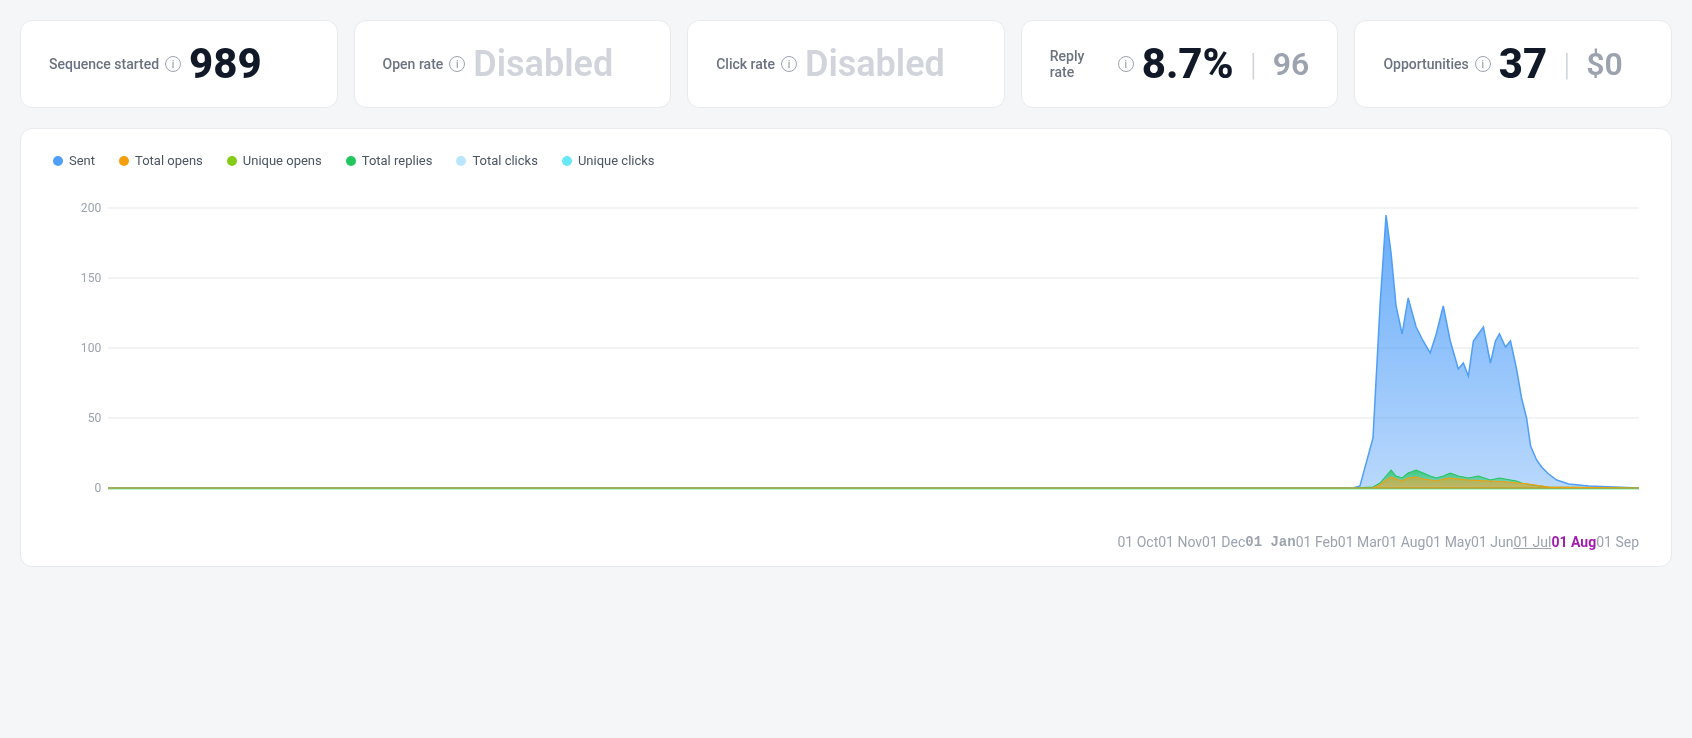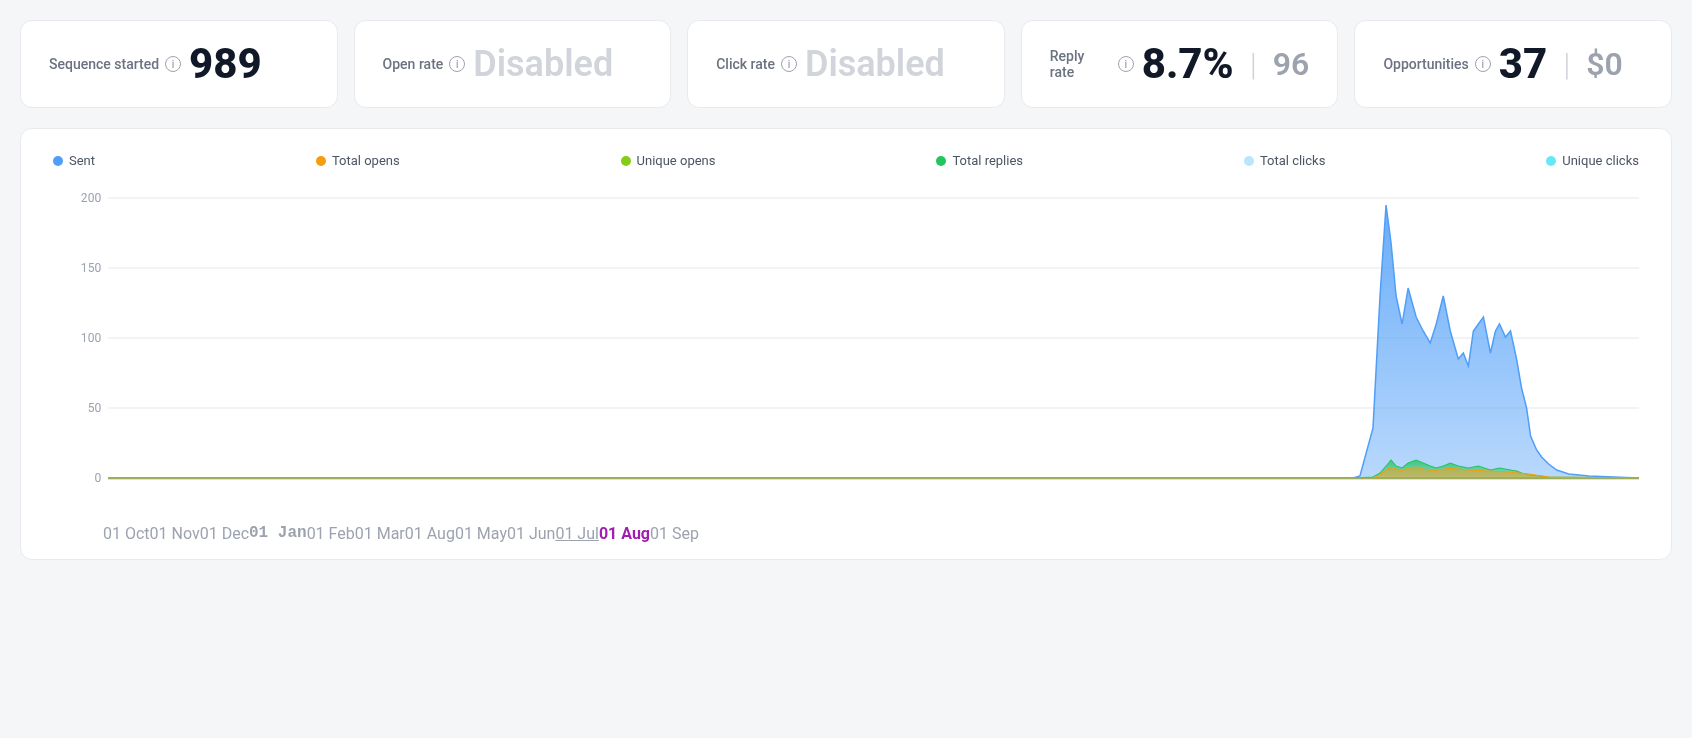--- a/index.html
+++ b/index.html
@@ -85,23 +85,23 @@
     
     .chart-card {
       background: #fff;
       border-radius: 12px;
       border: 1px solid #e8eaed;
       padding: 24px 32px 16px 32px;
     }
 
     .chart-legend {
       display: flex;
-      justify-content: space-between;
+      justify-content: flex-start;
       gap: 24px;
-      margin-bottom: 20px;
+      margin-bottom: 30px;
     }
 
     .legend-item {
       display: flex;
       align-items: center;
       gap: 6px;
       font-size: 13px;
       color: #4b5563;
     }
 
@@ -118,23 +118,23 @@
       height: 330px;
     }
 
     .chart-svg {
       width: 100%;
       height: 100%;
     }
 
     .x-axis-labels {
       display: flex;
-      justify-content: flex-start;
+      justify-content: flex-end;
       padding: 6px 0 0 50px;
-      font-size: 16px;
+      font-size: 14px;
       color: #9ca3af;
     }
   </style>
 </head>
 <body>
 
 <div class="stats-row">
 <div class="stat-card">
       <div class="stat-label">
         <span>Sequence started</span>

